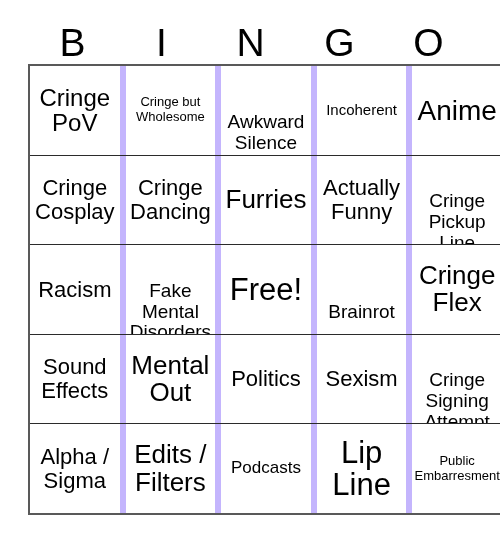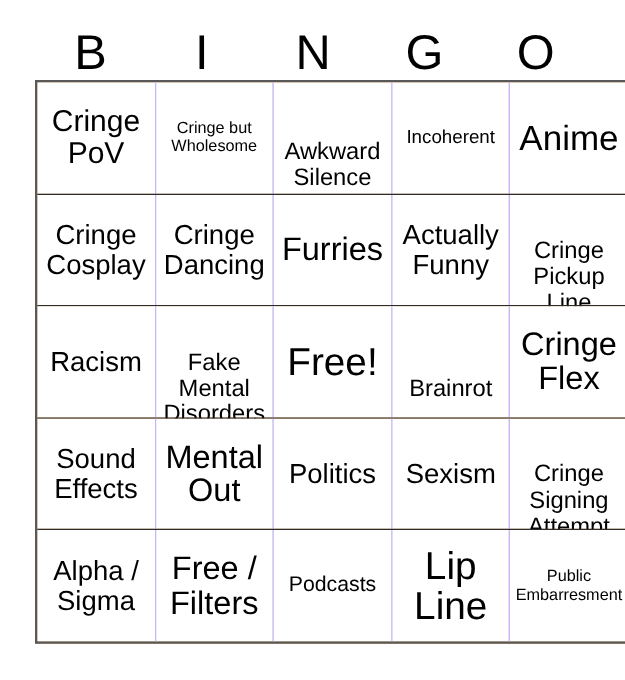--- a/index.html
+++ b/index.html
@@ -69,21 +69,21 @@
     min-width: 0;
     display: flex;
     align-items: center;
     justify-content: center;
     text-align: center;
     padding: 1px 2px;
     box-sizing: border-box;
     background: #ffffff;
   }
   .cell + .cell {
-    border-left: 1px solid #c4b5fd;
+    border-left: 6px solid #c4b5fd;
   }
   .cell-text {
     display: block;
     width: 100%;
     line-height: 1.06;
     word-wrap: break-word;
     white-space: pre-line;
     user-select: none;
   }
   
@@ -198,21 +198,21 @@
 Attempt</span>
         </div>
     </div>
 
     <div class="grid-row">
       <div class="cell">
           <span class="cell-text fs-lg">Alpha /
 Sigma</span>
         </div>
       <div class="cell">
-          <span class="cell-text fs-2xl">Free /
+          <span class="cell-text fs-2xl">Edits /
 Filters</span>
         </div>
       <div class="cell">
           <span class="cell-text fs-smd">Podcasts</span>
         </div>
       <div class="cell">
           <span class="cell-text fs-4xl">Lip
 Line</span>
         </div>
       <div class="cell">

